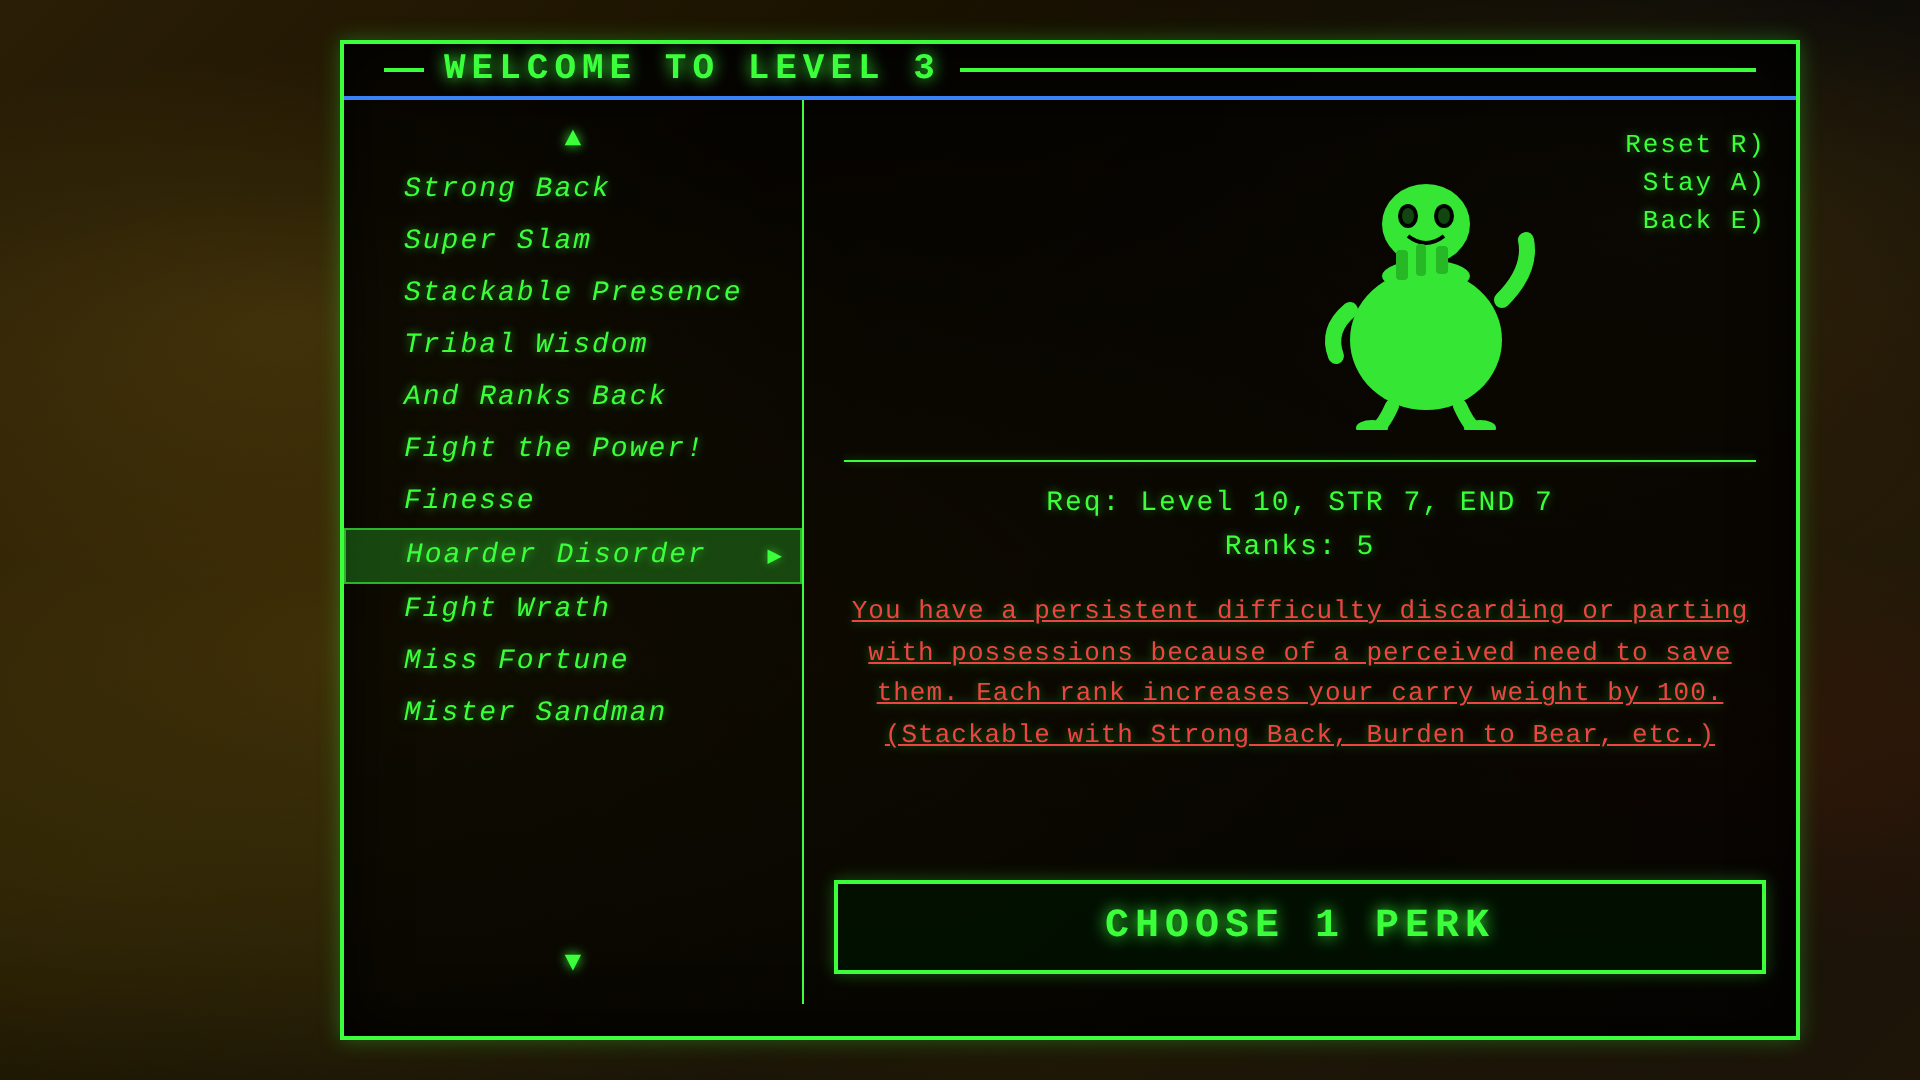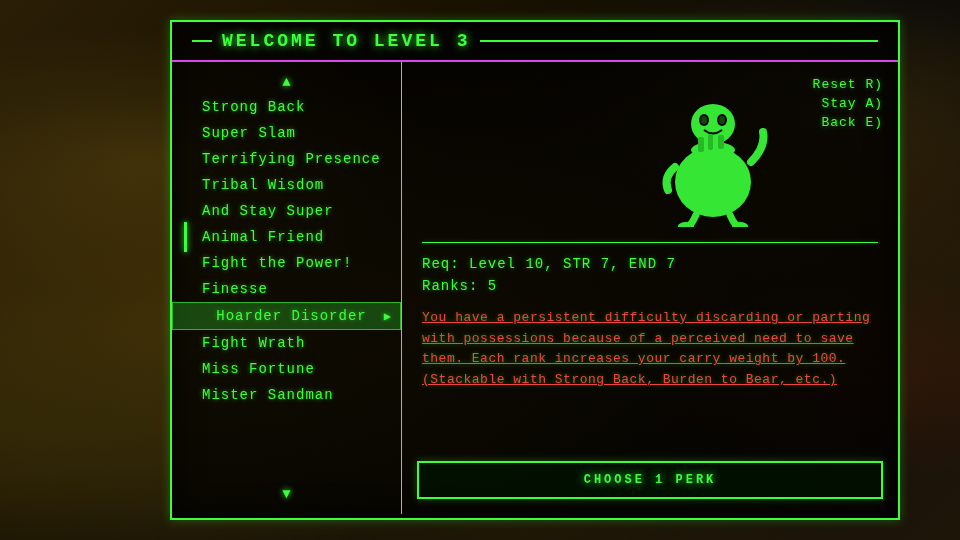--- a/index.html
+++ b/index.html
@@ -46,22 +46,22 @@
       border: 2px solid #3aff3a;
       box-shadow: 0 0 10px rgba(58,255,58,0.3), inset 0 0 30px rgba(0,0,0,0.8);
       background: rgba(0,0,0,0.75);
     }
 
     
     .title-bar {
       display: flex;
       align-items: center;
       padding: 0 20px;
-      height: 40px;
-      border-bottom: 2px solid #d946ef;
+      height: 28px;
+      border-bottom: 2px solid #3b82f6;
       position: relative;
     }
 
     .title-bar-line-left {
       width: 20px;
       height: 2px;
       background: #3aff3a;
       margin-right: 10px;
     }
 
@@ -112,27 +112,27 @@
     }
 
     .perk-item {
       color: #3aff3a;
       font-size: 14px;
       padding: 5px 20px 5px 30px;
       cursor: pointer;
       letter-spacing: 1px;
       text-shadow: 0 0 5px rgba(58,255,58,0.6);
       white-space: nowrap;
+      font-style: italic;
     }
 
     .perk-item.selected {
       background: rgba(58,255,58,0.25);
       border: 1px solid rgba(58,255,58,0.6);
       color: #3aff3a;
-      text-align: center;
     }
 
     
     .vert-indicator {
       position: absolute;
       left: 12px;
       top: 50%;
       transform: translateY(-50%);
       width: 3px;
       height: 30px;
@@ -181,20 +181,21 @@
       width: 100%;
       height: 1px;
       background: #3aff3a;
       margin: 10px 0;
       box-shadow: 0 0 4px rgba(58,255,58,0.4);
     }
 
     
     .detail-info {
       margin-top: 155px;
+      text-align: center;
     }
 
     .req-text {
       color: #3aff3a;
       font-size: 14px;
       letter-spacing: 1px;
       text-shadow: 0 0 5px rgba(58,255,58,0.5);
       line-height: 1.6;
     }
 
@@ -211,21 +212,21 @@
     
     .choose-perk-btn {
       position: absolute;
       bottom: 15px;
       left: 15px;
       right: 15px;
       border: 2px solid #3aff3a;
       background: rgba(0,20,0,0.7);
       color: #3aff3a;
       font-family: 'Courier New', Courier, monospace;
-      font-size: 12px;
+      font-size: 20px;
       font-weight: bold;
       letter-spacing: 3px;
       padding: 10px;
       text-align: center;
       cursor: pointer;
       text-shadow: 0 0 8px #3aff3a;
       box-shadow: 0 0 8px rgba(58,255,58,0.3);
     }
 
     
@@ -259,27 +260,23 @@
   </div>
 
   <div class="content">
 
     <div class="perk-list">
       <div class="scroll-arrow">▲</div>
       <div class="perk-list-inner">
 
         <div class="perk-item">Strong Back</div>
         <div class="perk-item">Super Slam</div>
-        <div class="perk-item">Terrifying Presence</div>
+        <div class="perk-item">Stackable Presence</div>
         <div class="perk-item">Tribal Wisdom</div>
-        <div class="perk-item">And Stay Super</div>
-        <div class="perk-item" style="position:relative;">
-          <div class="vert-indicator"></div>
-          Animal Friend
-        </div>
+        <div class="perk-item">And Ranks Back</div>
         <div class="perk-item">Fight the Power!</div>
         <div class="perk-item">Finesse</div>
         <div class="perk-item selected" style="position:relative;">
           Hoarder Disorder
           <span class="cursor-indicator-icon">▶</span>
         </div>
         <div class="perk-item">Fight Wrath</div>
         <div class="perk-item">Miss Fortune</div>
         <div class="perk-item">Mister Sandman</div>
 

